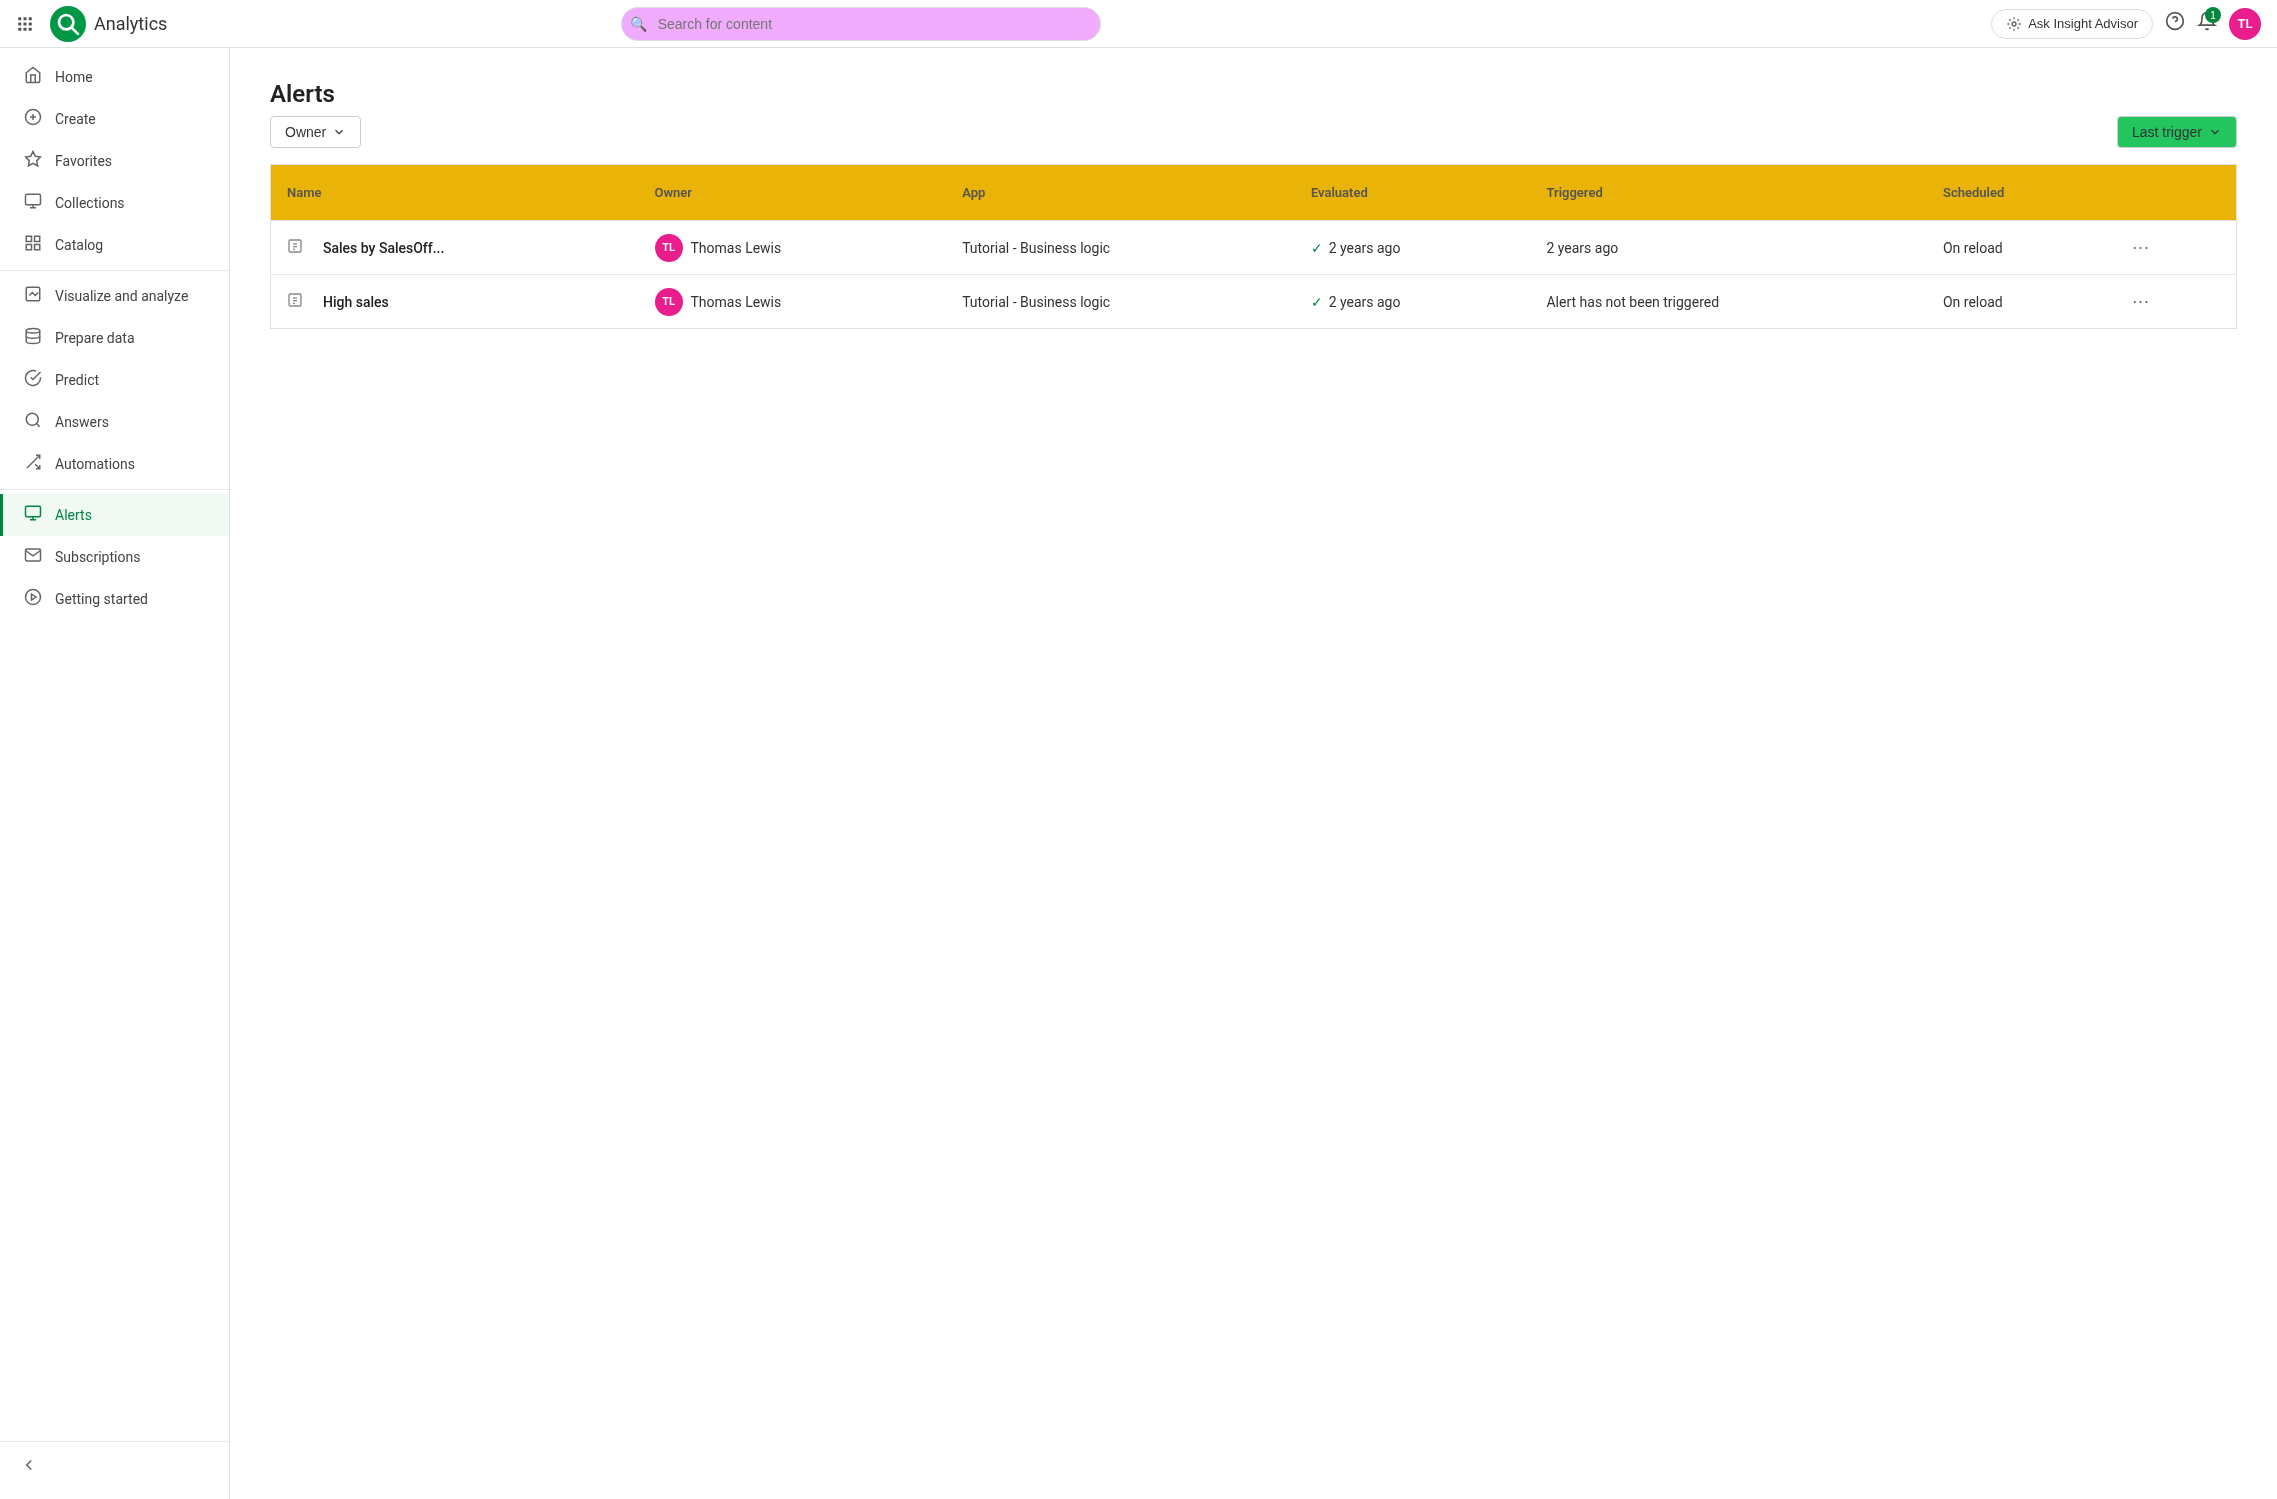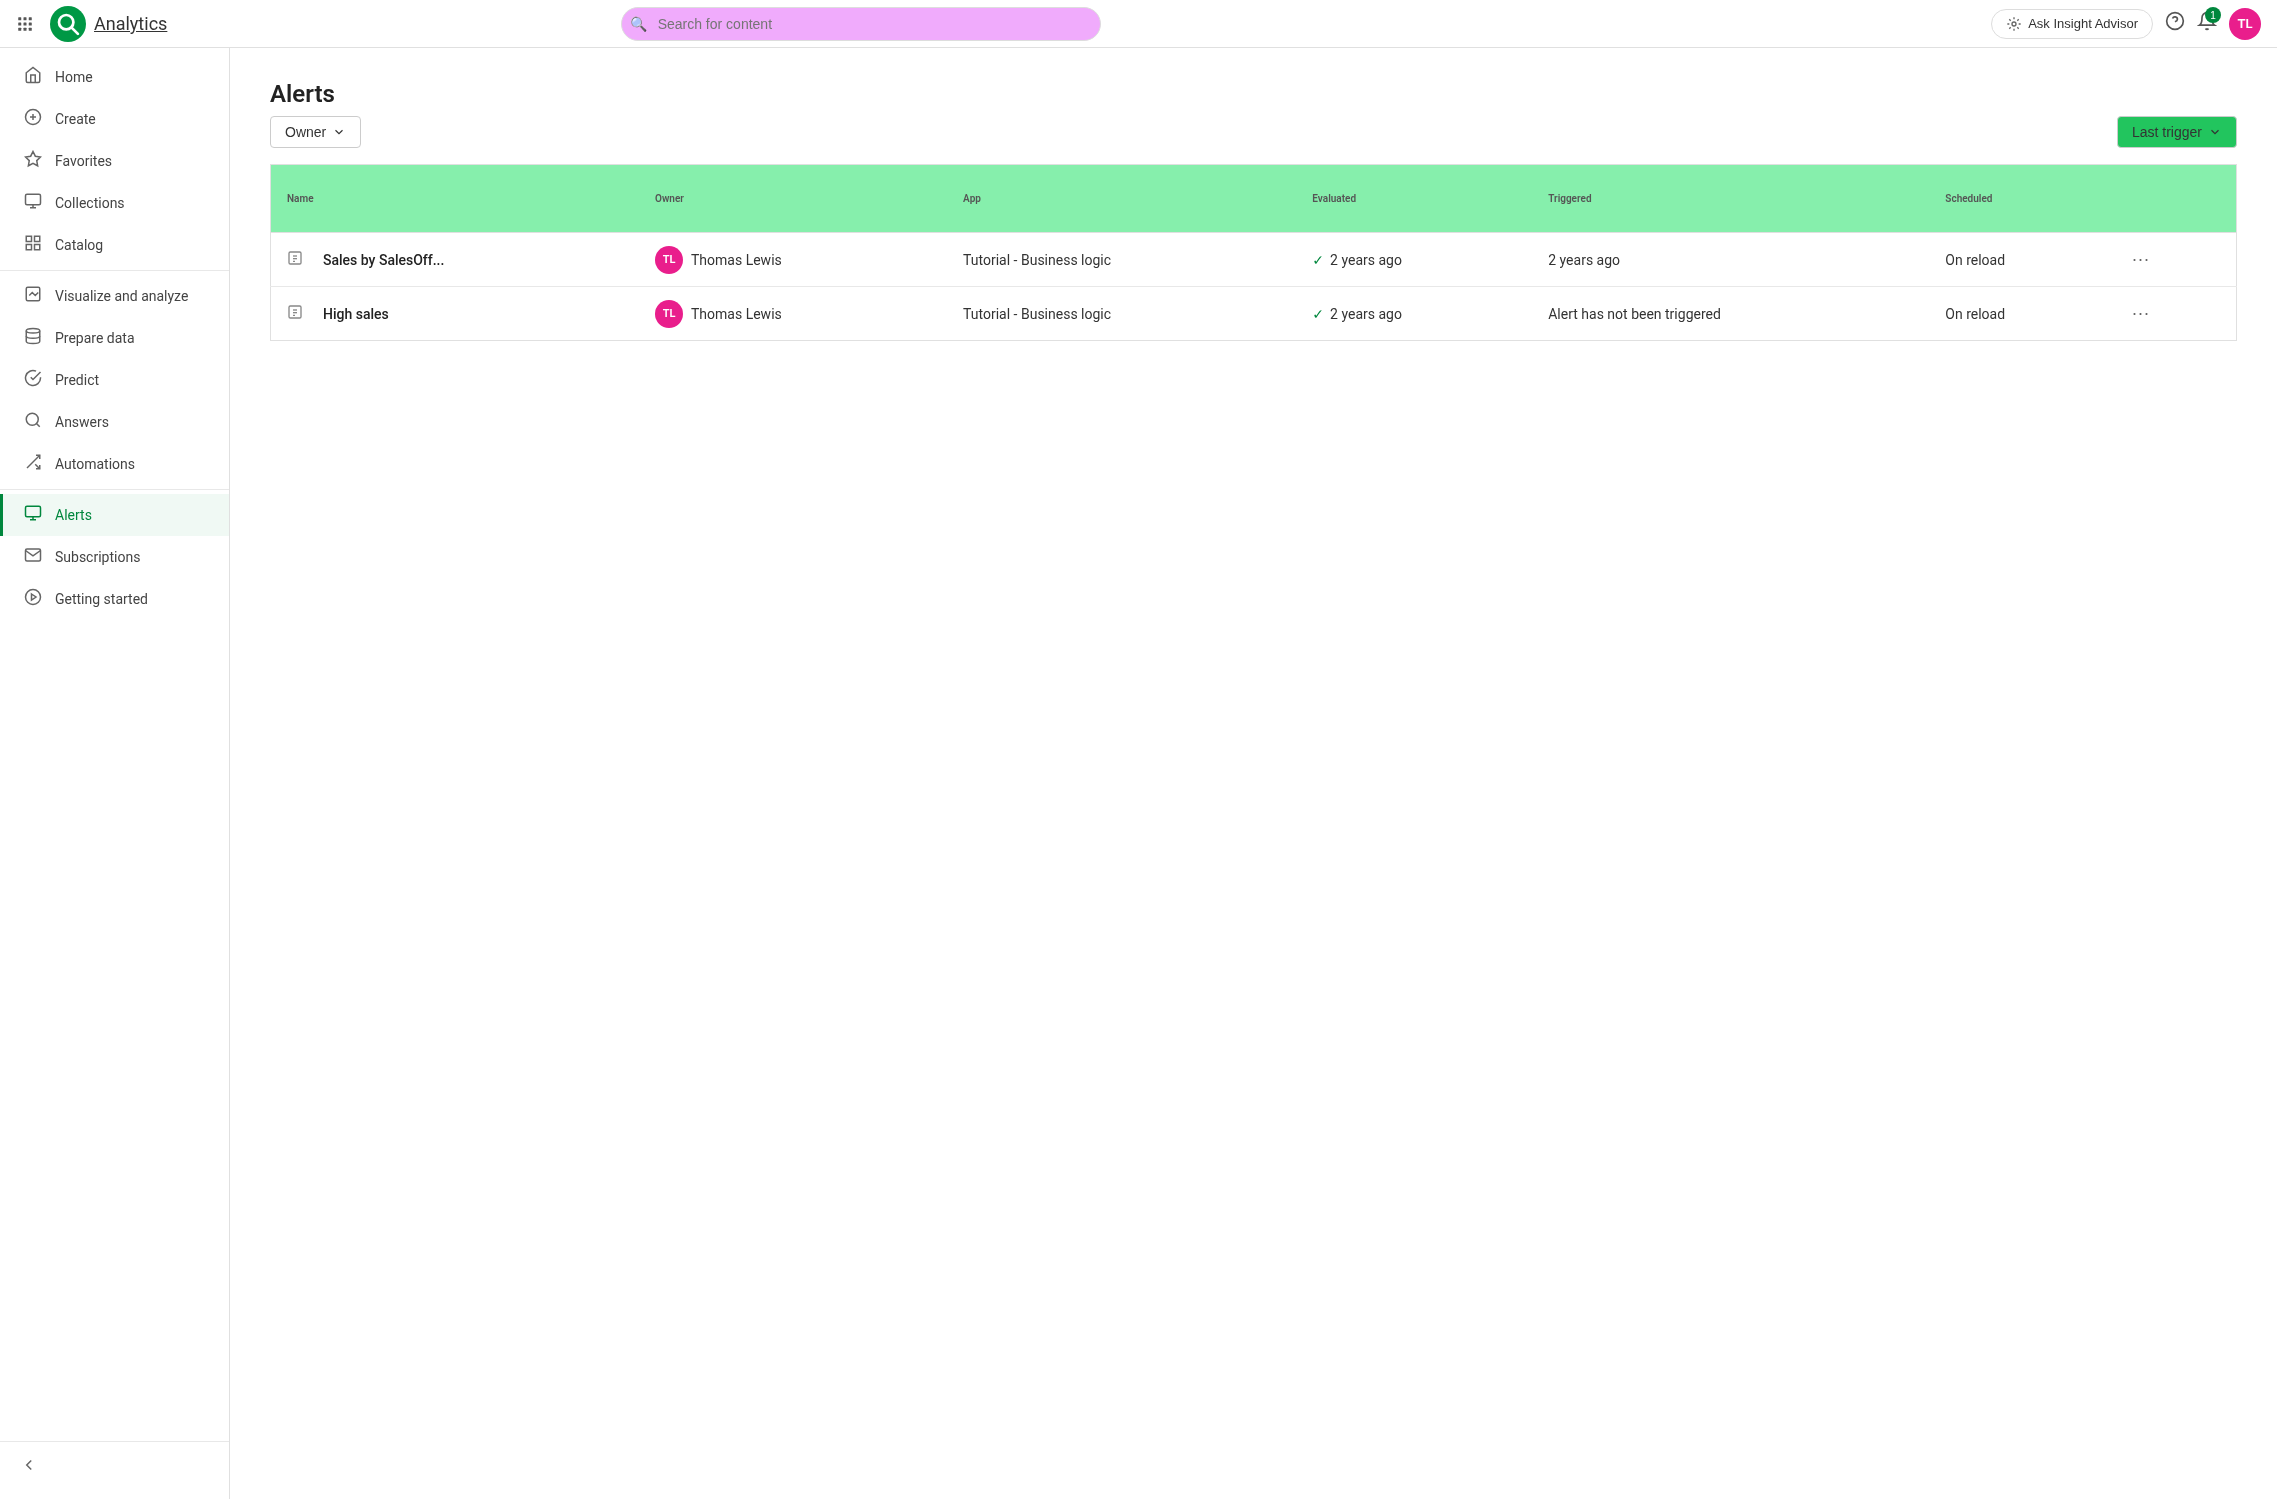--- a/index.html
+++ b/index.html
@@ -8,21 +8,21 @@
     .app-layout { display: flex; flex-direction: column; height: 100vh; }
 
     
     .top-nav {
       display: flex; align-items: center; background: #fff; border-bottom: 1px solid #e0e0e0;
       height: 48px; padding: 0 16px; gap: 16px; flex-shrink: 0; z-index: 10;
     }
     .nav-grid-icon { color: #333; cursor: pointer; font-size: 18px; }
     .nav-logo { display: flex; align-items: center; gap: 8px; text-decoration: none; }
     .nav-logo-qlik { width: 36px; height: 36px; }
-    .nav-logo-text { font-size: 18px; font-weight: 400; color: #333; text-decoration: underline; }
+    .nav-logo-text { font-size: 18px; font-weight: 400; color: #333; }
     .nav-search { flex: 1; max-width: 480px; margin: 0 auto; }
     .nav-search input {
       width: 100%; padding: 8px 12px 8px 36px; border: 1px solid #ddd; border-radius: 20px;
       font-size: 14px; background: #f0abfc; color: #666; outline: none;
     }
     .nav-search-wrap { position: relative; }
     .nav-search-wrap .search-icon {
       position: absolute; left: 10px; top: 50%; transform: translateY(-50%);
       color: #999; font-size: 14px;
     }
@@ -82,22 +82,22 @@
     }
     .last-trigger-btn {
       display: flex; align-items: center; gap: 6px; padding: 7px 14px;
       border: 1px solid #ccc; border-radius: 4px; background: #22c55e; cursor: pointer;
       font-size: 14px; color: #333;
     }
 
     
     .alerts-table { width: 100%; border-collapse: collapse; border: 1px solid #e0e0e0; border-radius: 4px; }
     .alerts-table th {
-      text-align: left; padding: 28px 16px; font-size: 10px; font-weight: 600;
-      color: #555; background: #86efac; border-bottom: 1px solid #e0e0e0;
+      text-align: left; padding: 20px 16px; font-size: 13px; font-weight: 600;
+      color: #555; background: #eab308; border-bottom: 1px solid #e0e0e0;
     }
     .alerts-table td { padding: 12px 16px; border-bottom: 1px solid #e8e8e8; font-size: 14px; color: #333; vertical-align: middle; }
     .alerts-table tr:last-child td { border-bottom: none; }
 
     .alert-name-cell { display: flex; align-items: center; gap: 20px; }
     .alert-name-icon { color: #888; font-size: 16px; }
     .alert-name-text { font-weight: 500; color: #222; }
 
     .owner-cell { display: flex; align-items: center; gap: 8px; }
     .owner-avatar {

